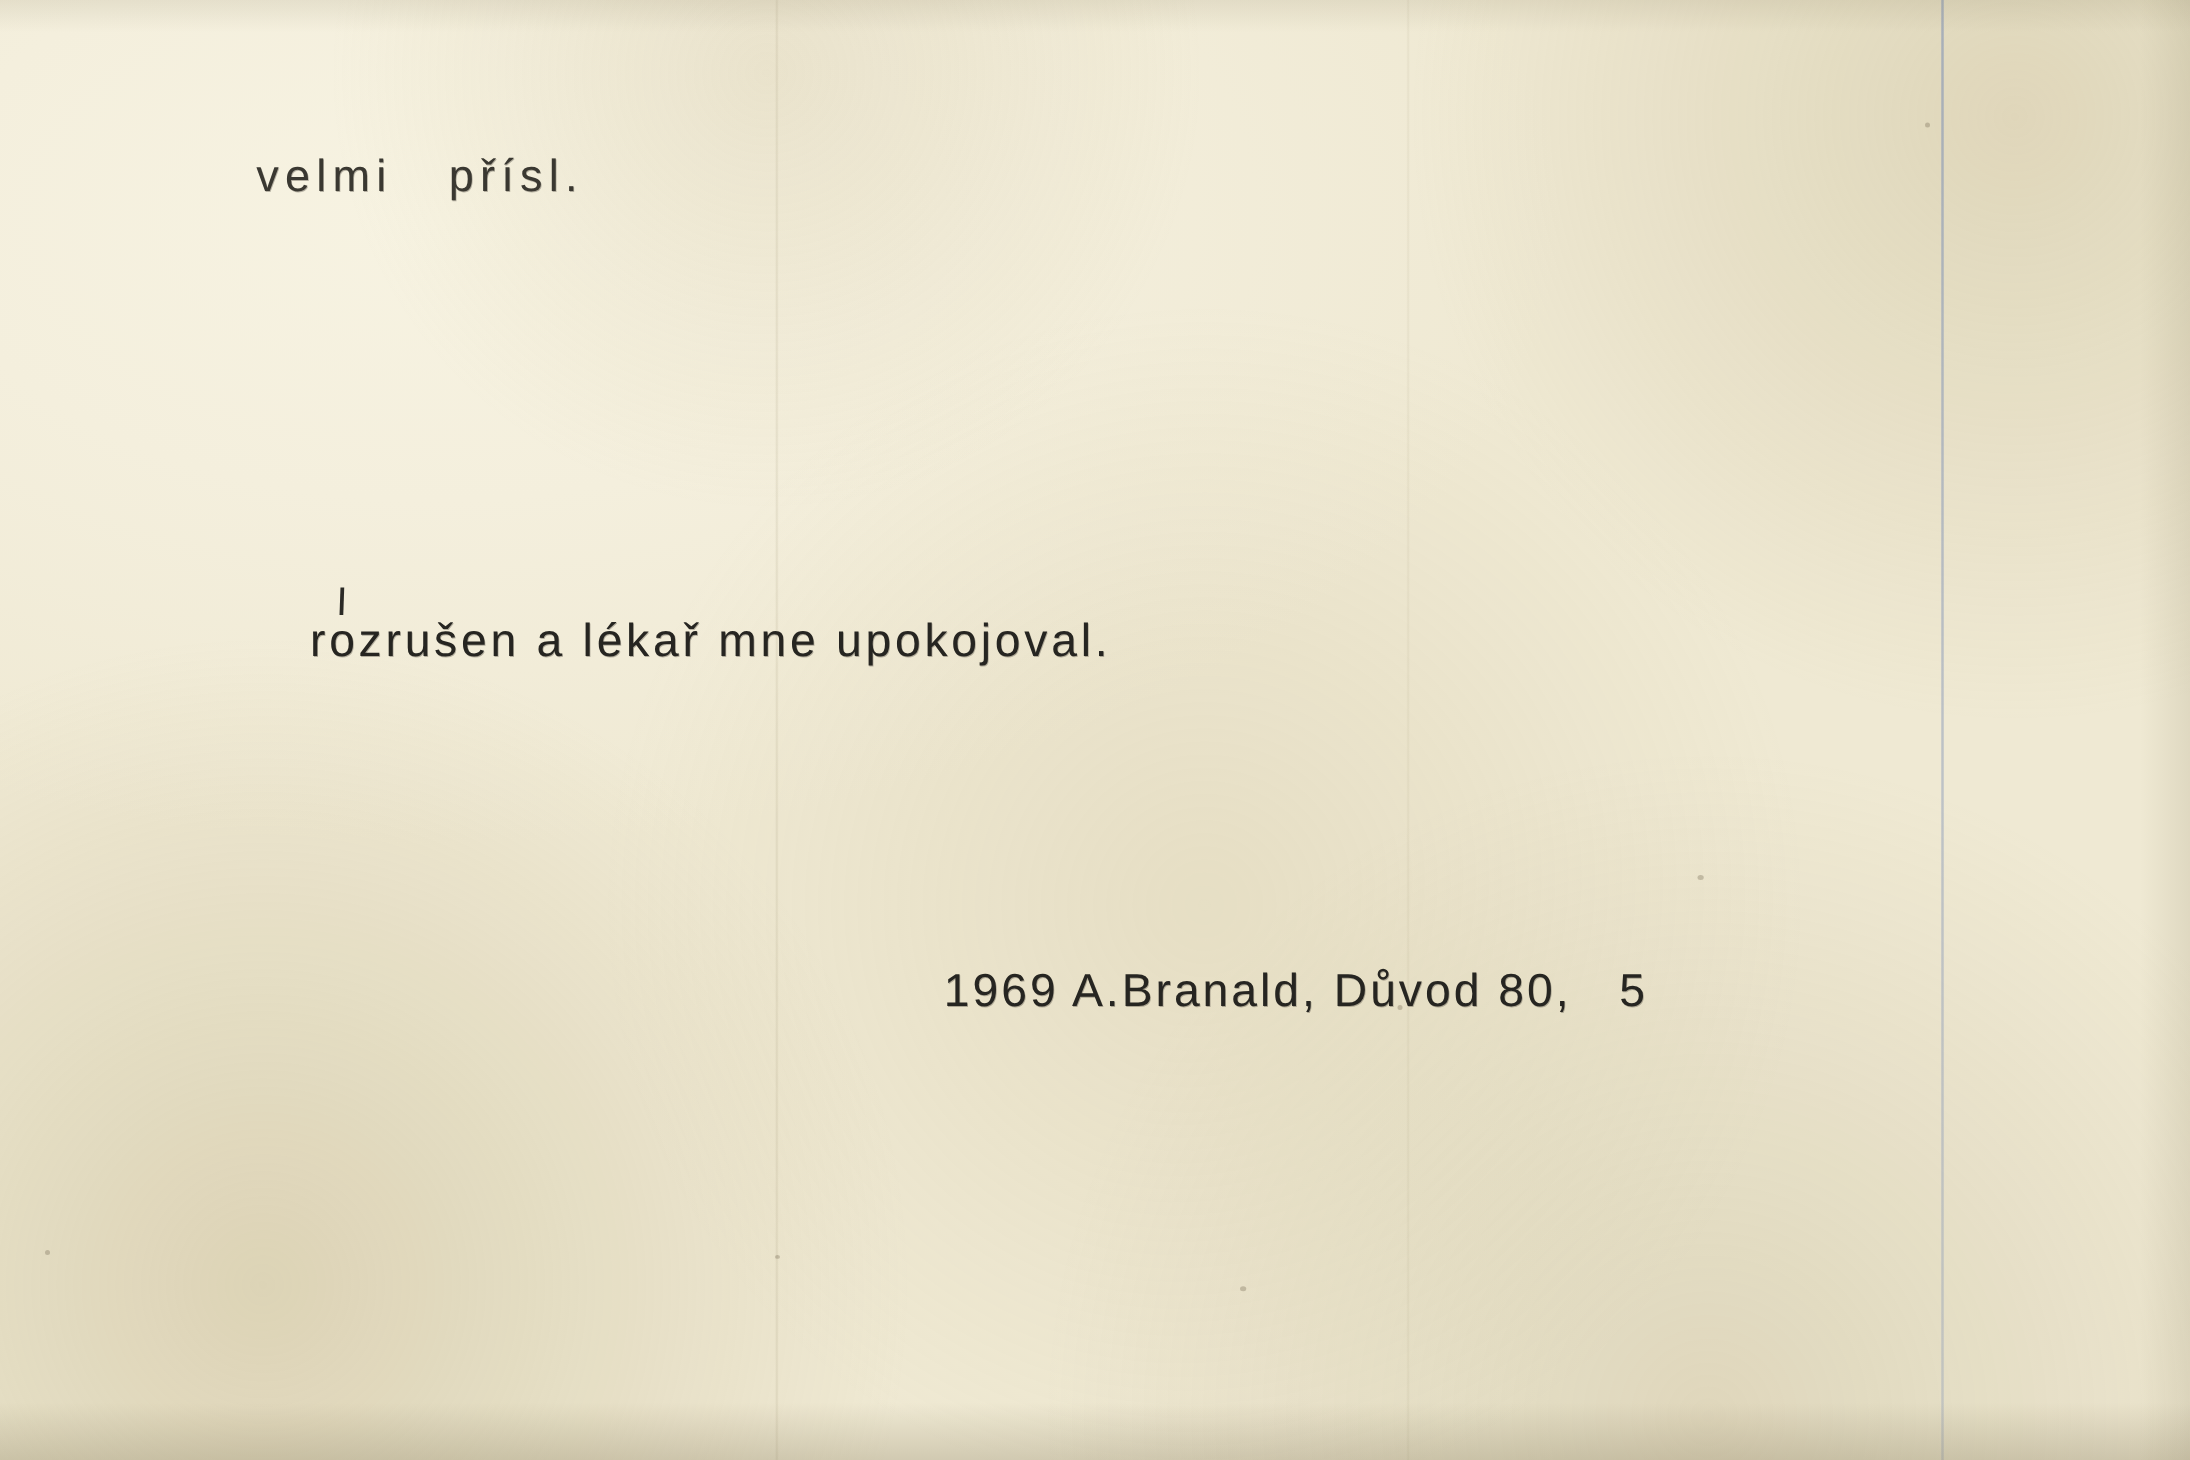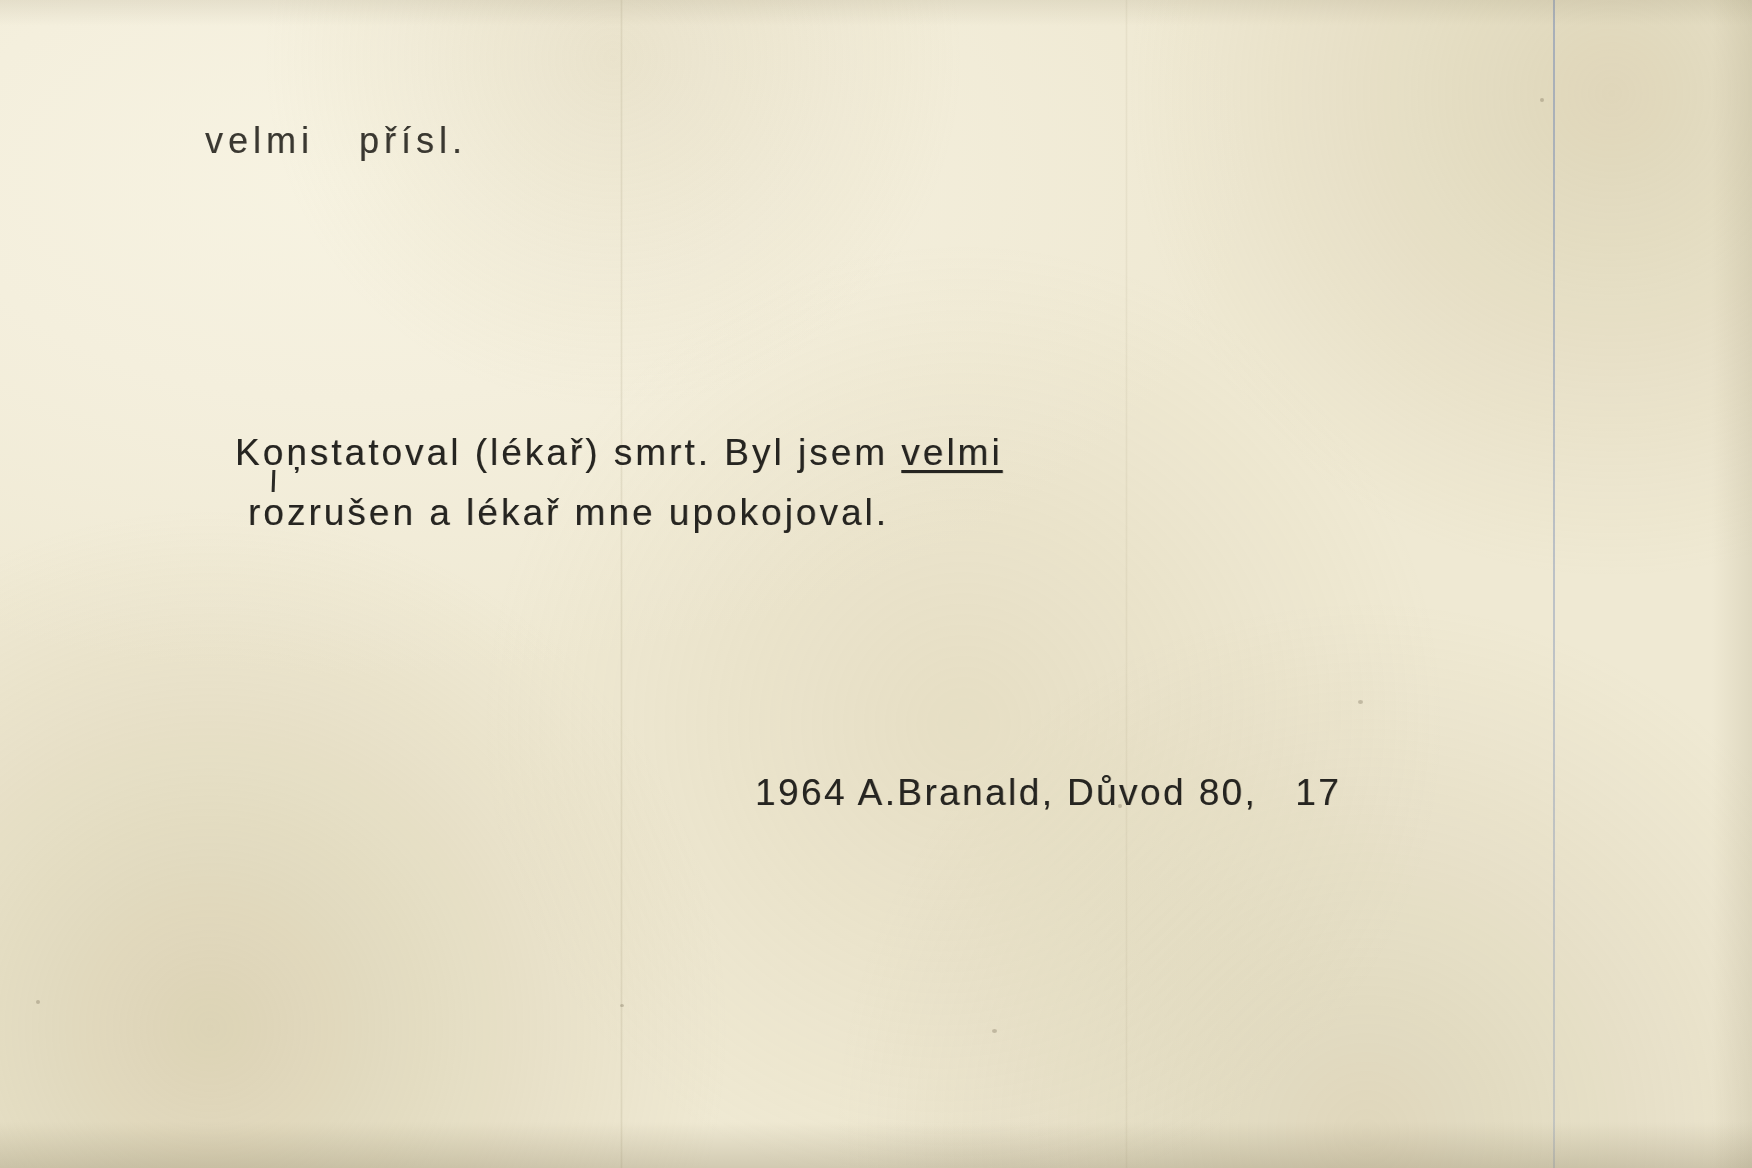--- a/index.html
+++ b/index.html
@@ -141,23 +141,22 @@
 
   <div class="speck" style="left:1358px; top:700px; width:5px; height:4px;"></div>
   <div class="speck" style="left:1118px; top:804px; width:4px; height:4px;"></div>
   <div class="speck" style="left:620px; top:1004px; width:4px; height:3px;"></div>
   <div class="speck" style="left:992px; top:1029px; width:5px; height:4px;"></div>
   <div class="speck" style="left:36px; top:1000px; width:4px; height:4px;"></div>
   <div class="speck" style="left:1540px; top:98px; width:4px; height:4px;"></div>
 
   <div class="tw" id="headword">velmi   přísl.</div>
 
-  <div class="tw" id="quote-line-1"><span>Koņstatoval (lékař) smrt. Byl jsem </span><span class="underlined">velmi</span></div>
   <div class="strikethrough-n"></div>
 
   <div class="tw" id="quote-line-2">rozrušen a lékař mne upokojoval.</div>
 
-  <div class="tw" id="source-line">1964 A.Branald, Důvod 80,   17</div>
+  <div class="tw" id="source-line">1969 A.Branald, Důvod 80,   5</div>
 
   <div class="edge-shadow-top"></div>
   <div class="edge-shadow-right"></div>
   <div class="edge-shadow-bottom"></div>
 </div>
 
 </body></html>

